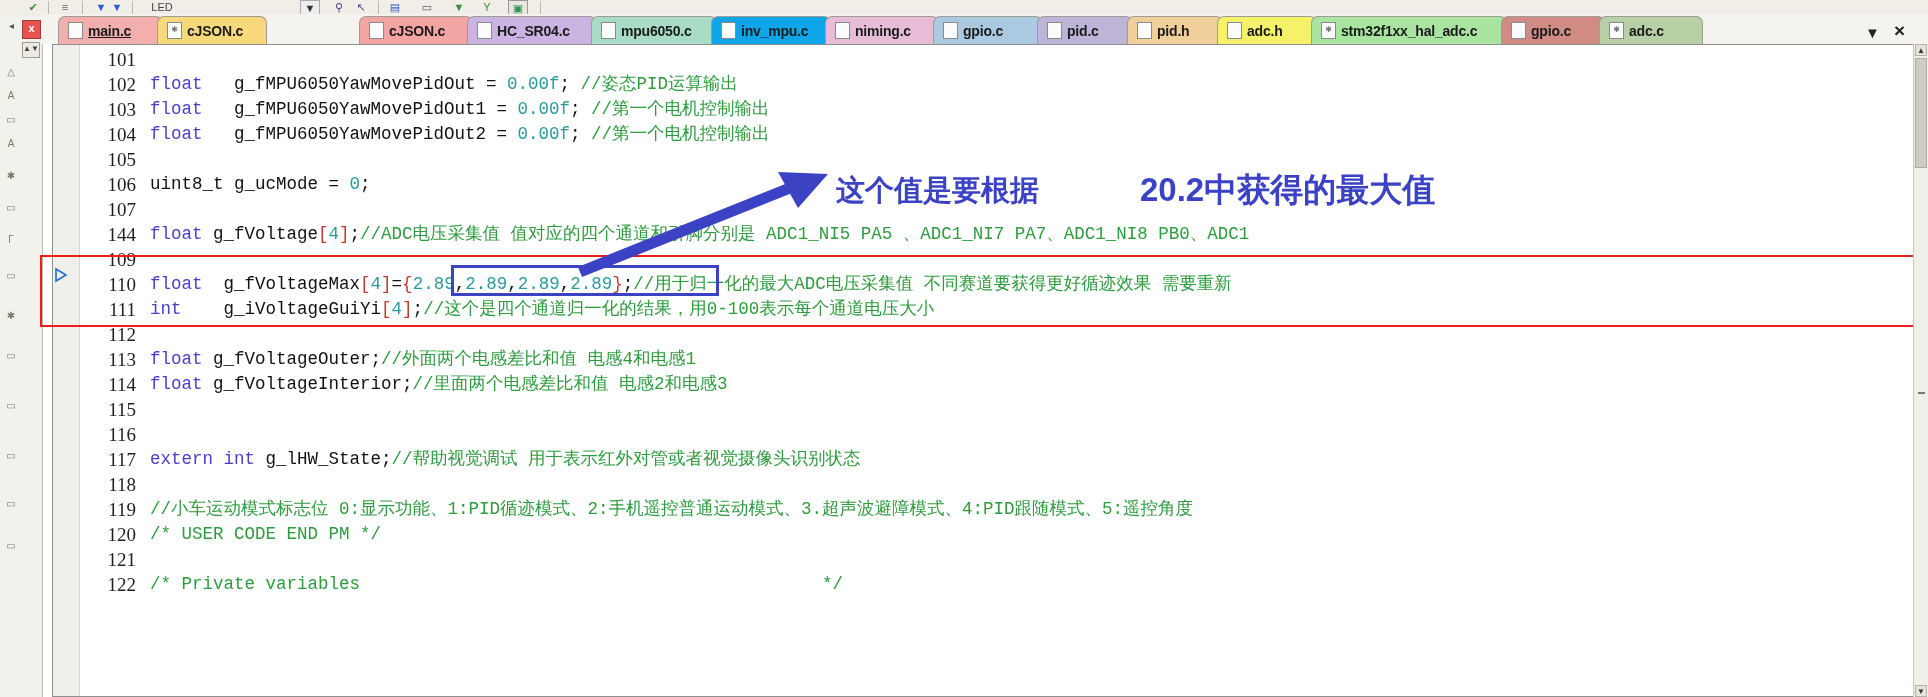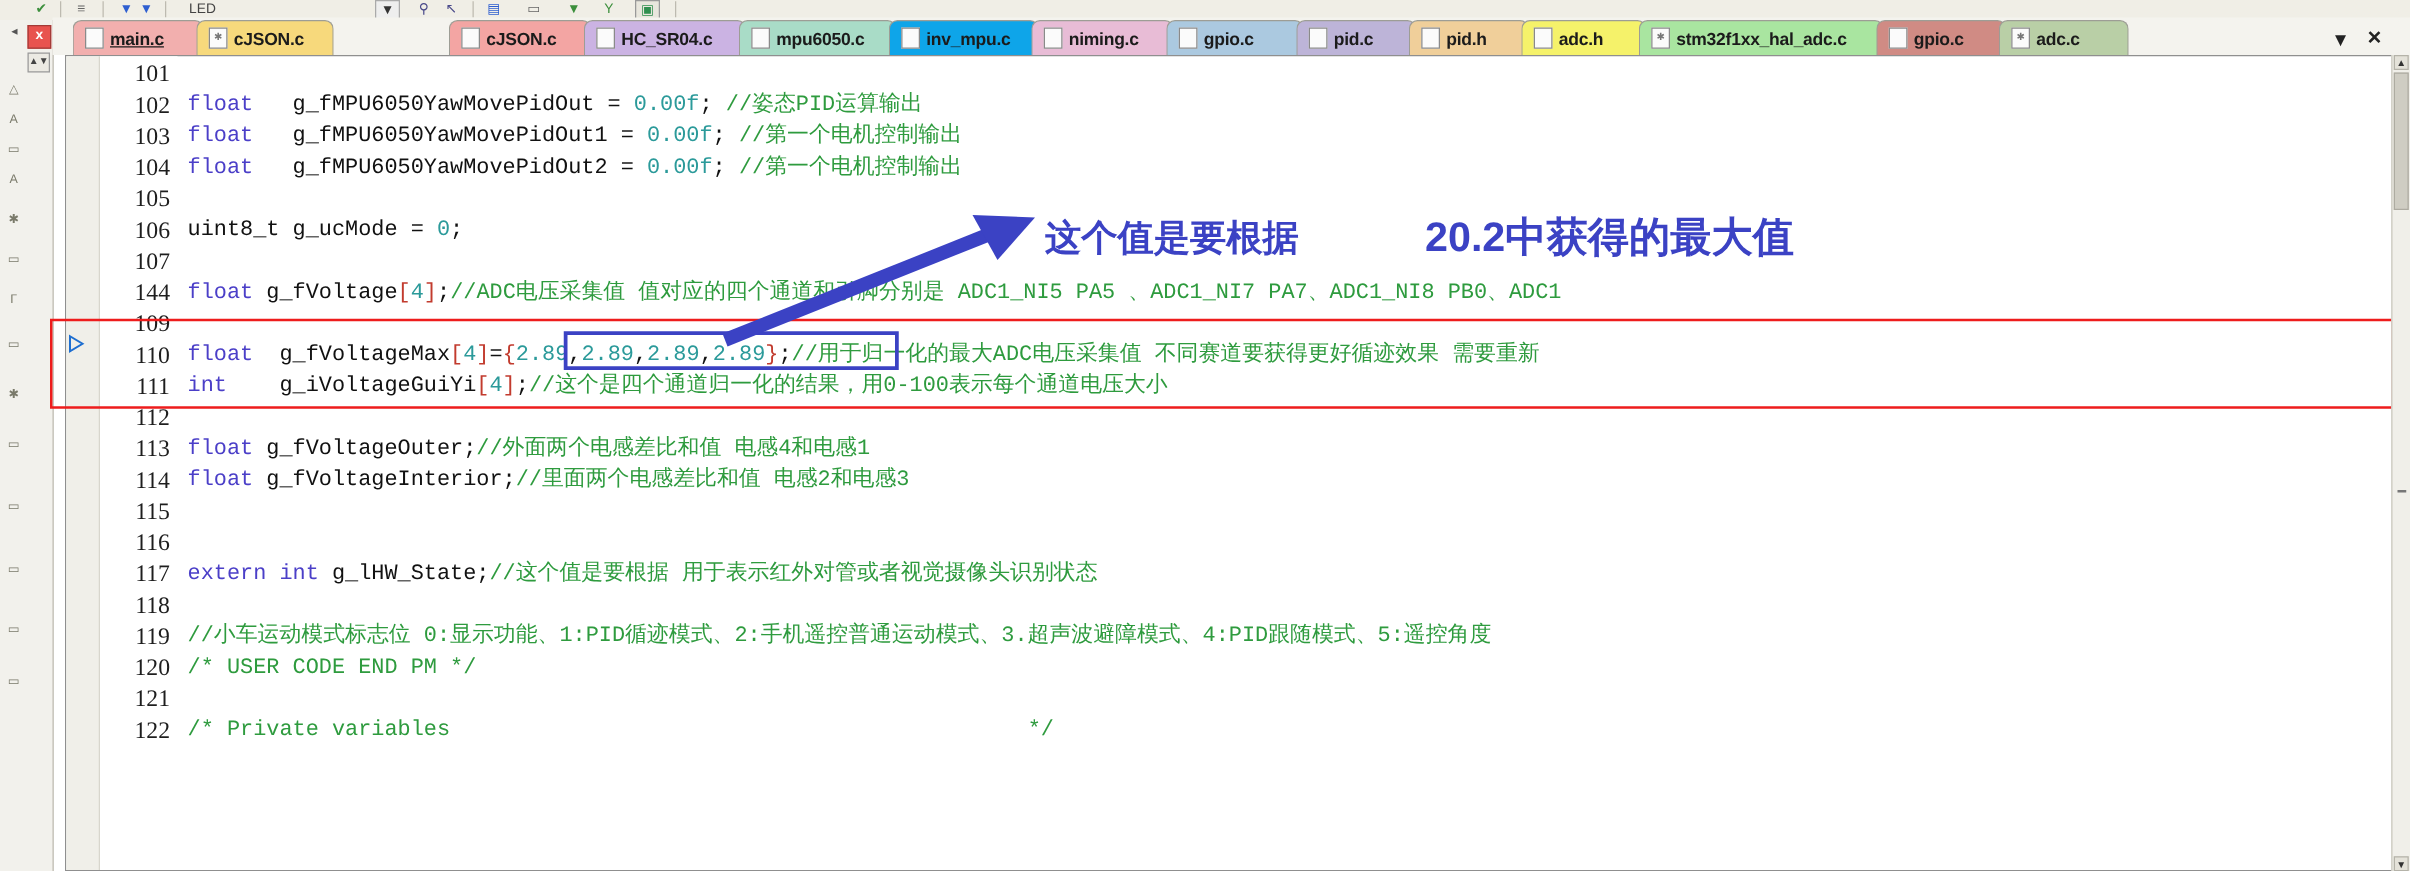--- a/index.html
+++ b/index.html
@@ -257,21 +257,21 @@
       <div class="cl" style="top: 152px;"></div>
       <div class="cl" style="top: 177px;"><span class="kw">float</span><span class="pl"> g_fVoltage</span><span class="br">[</span><span class="num">4</span><span class="br">]</span><span class="pl">;</span><span class="cm">//ADC电压采集值 值对应的四个通道和引脚分别是 ADC1_NI5 PA5 、ADC1_NI7 PA7、ADC1_NI8 PB0、ADC1</span></div>
       <div class="cl" style="top: 202px;"></div>
       <div class="cl" style="top: 227px;"><span class="kw">float</span><span class="pl">  g_fVoltageMax</span><span class="br">[</span><span class="num">4</span><span class="br">]</span><span class="pl">=</span><span class="br">{</span><span class="num">2.89</span><span class="pl">,</span><span class="num">2.89</span><span class="pl">,</span><span class="num">2.89</span><span class="pl">,</span><span class="num">2.89</span><span class="br">}</span><span class="pl">;</span><span class="cm">//用于归一化的最大ADC电压采集值 不同赛道要获得更好循迹效果 需要重新</span></div>
       <div class="cl" style="top: 252px;"><span class="kw">int</span><span class="pl">    g_iVoltageGuiYi</span><span class="br">[</span><span class="num">4</span><span class="br">]</span><span class="pl">;</span><span class="cm">//这个是四个通道归一化的结果，用0-100表示每个通道电压大小</span></div>
       <div class="cl" style="top: 277px;"></div>
       <div class="cl" style="top: 302px;"><span class="kw">float</span><span class="pl"> g_fVoltageOuter;</span><span class="cm">//外面两个电感差比和值 电感4和电感1</span></div>
       <div class="cl" style="top: 327px;"><span class="kw">float</span><span class="pl"> g_fVoltageInterior;</span><span class="cm">//里面两个电感差比和值 电感2和电感3</span></div>
       <div class="cl" style="top: 352px;"></div>
       <div class="cl" style="top: 377px;"></div>
-      <div class="cl" style="top: 402px;"><span class="kw">extern int</span><span class="pl"> g_lHW_State;</span><span class="cm">//这个值是要根据 用于表示红外对管或者视觉摄像头识别状态</span></div>
+      <div class="cl" style="top: 402px;"><span class="kw">extern int</span><span class="pl"> g_lHW_State;</span><span class="cm">//帮助视觉调试 用于表示红外对管或者视觉摄像头识别状态</span></div>
       <div class="cl" style="top: 427px;"></div>
       <div class="cl" style="top: 452px;"><span class="cm">//小车运动模式标志位 0:显示功能、1:PID循迹模式、2:手机遥控普通运动模式、3.超声波避障模式、4:PID跟随模式、5:遥控角度</span></div>
       <div class="cl" style="top: 477px;"><span class="cm">/* USER CODE END PM */</span></div>
       <div class="cl" style="top: 502px;"></div>
       <div class="cl" style="top: 527px;"><span class="cm">/* Private variables</span><span class="cm">                                            */</span></div>
     </div>
 
   <div class="redbox" style="left:40px;top:255px;width:1875px;height:72px;"></div>
 
   <div class="bluebox" style="left:451px;top:265px;width:268px;height:31px;"></div>

